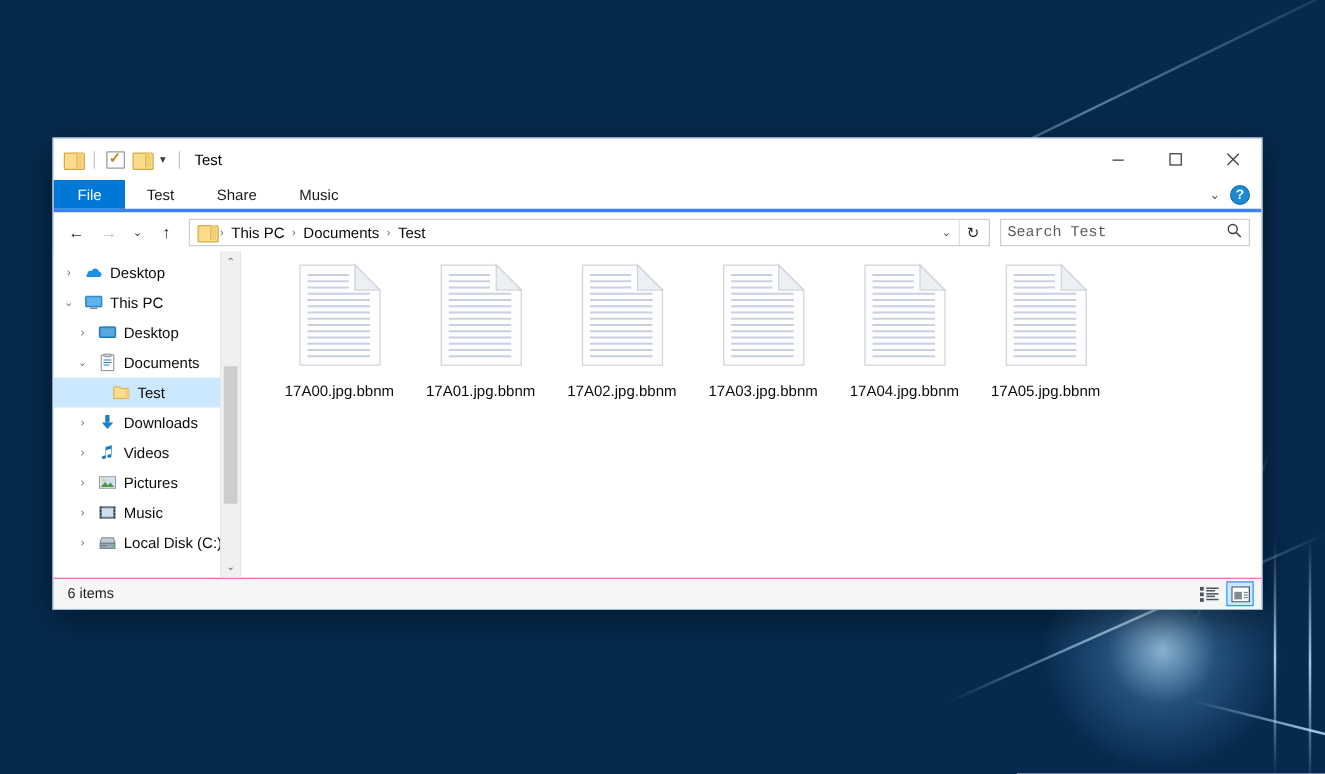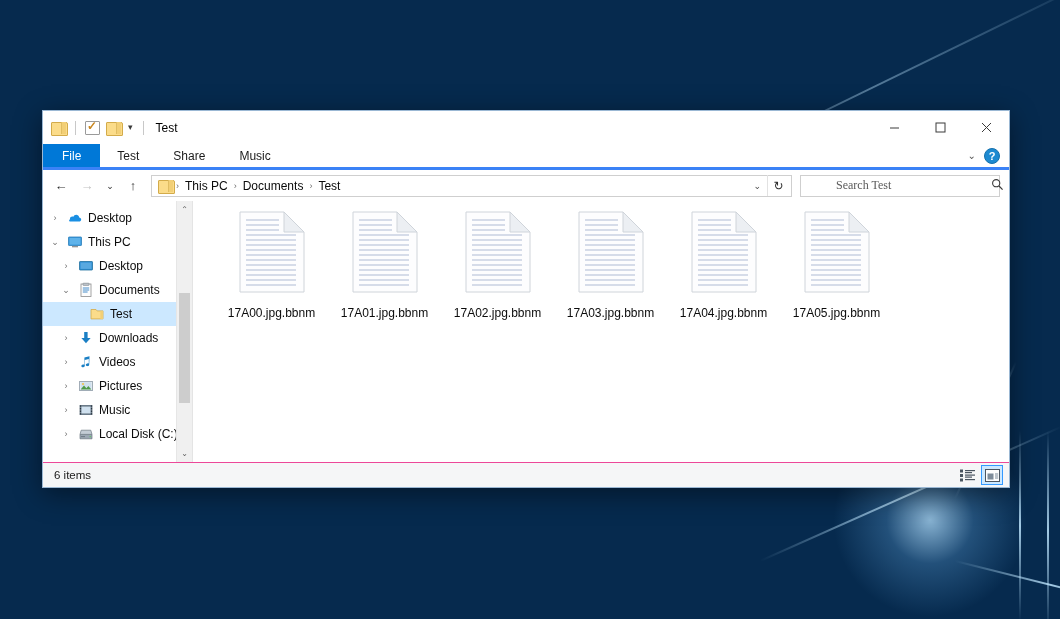--- a/index.html
+++ b/index.html
@@ -155,21 +155,21 @@
     width: 22px; height: 21px; display: flex; align-items: center; justify-content: center;
     border-left: 1px solid #e2e2e2; color: #2b2b2b; font-size: 12px;
   }
   #search-box {
     width: 200px; height: 22px; margin-left: 6px;
     border: 1px solid #cfcfcf; background: #fff;
     display: flex; align-items: center; padding: 0 5px;
   }
   #search-input {
     flex: 1 1 auto; border: 0; outline: 0; font-size: 12px; color: #737373;
-    font-family: Liberation Serif, serif; background: transparent; margin-left: 30px;
+    font-family: Liberation Mono, monospace; background: transparent;
   }
   #search-input::placeholder { color: #5a5a5a; opacity: 1; }
   #search-icon { color: #3b3b3b; font-size: 12px; }
 
   
   #window-body { flex: 1 1 auto; display: flex; min-height: 0; background: #fff; }
 
   #sidebar {
     width: 150px; flex: 0 0 150px;
     background: #ffffff; border-right: 1px solid #e4e4e4;

